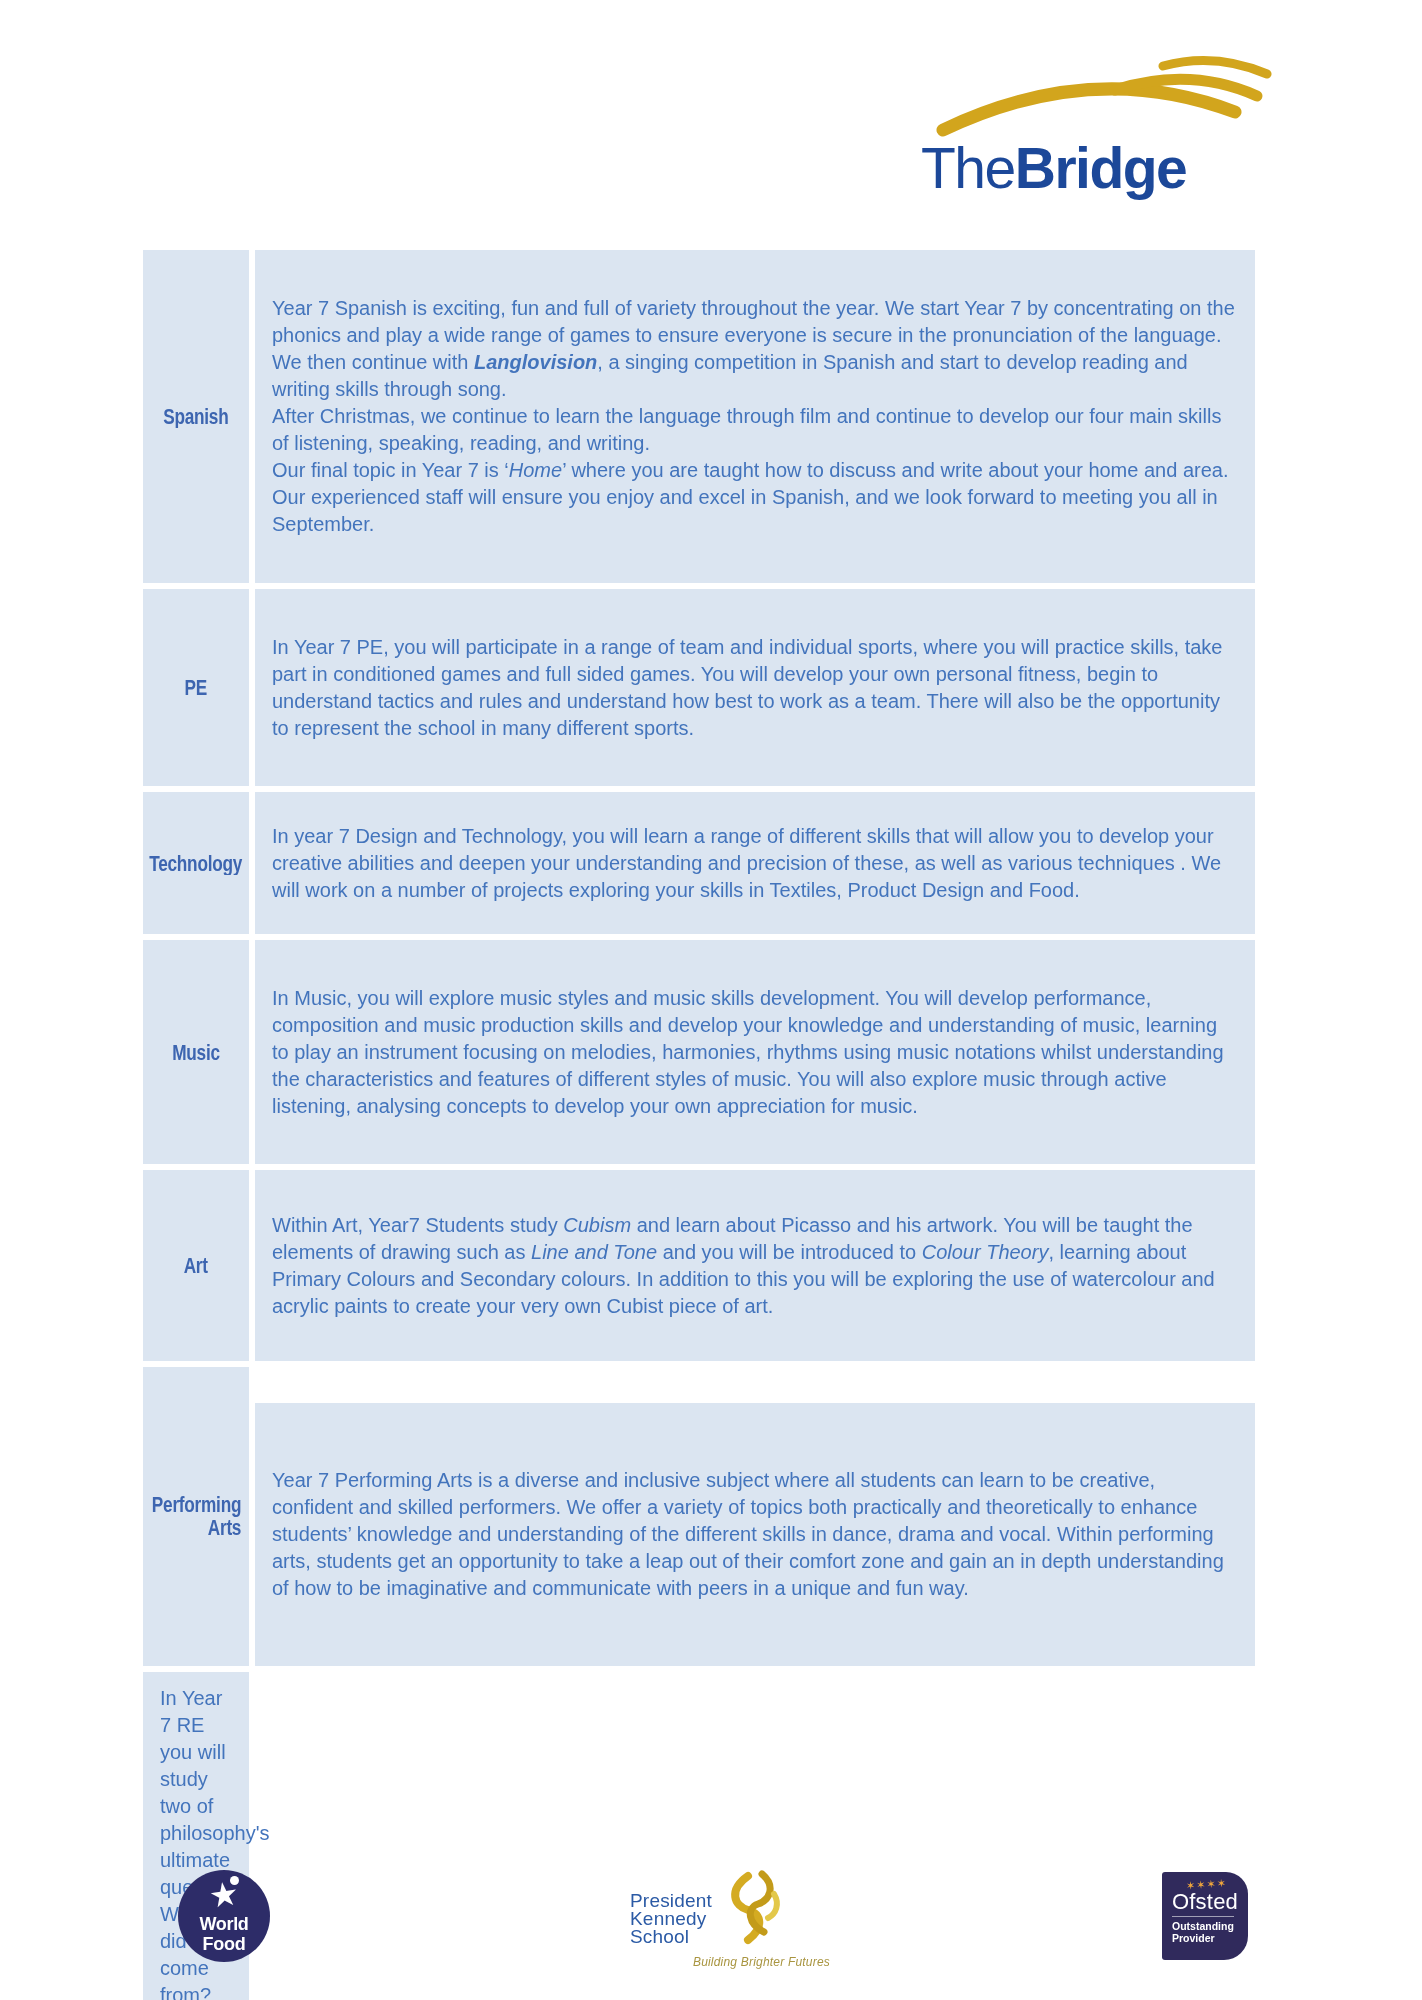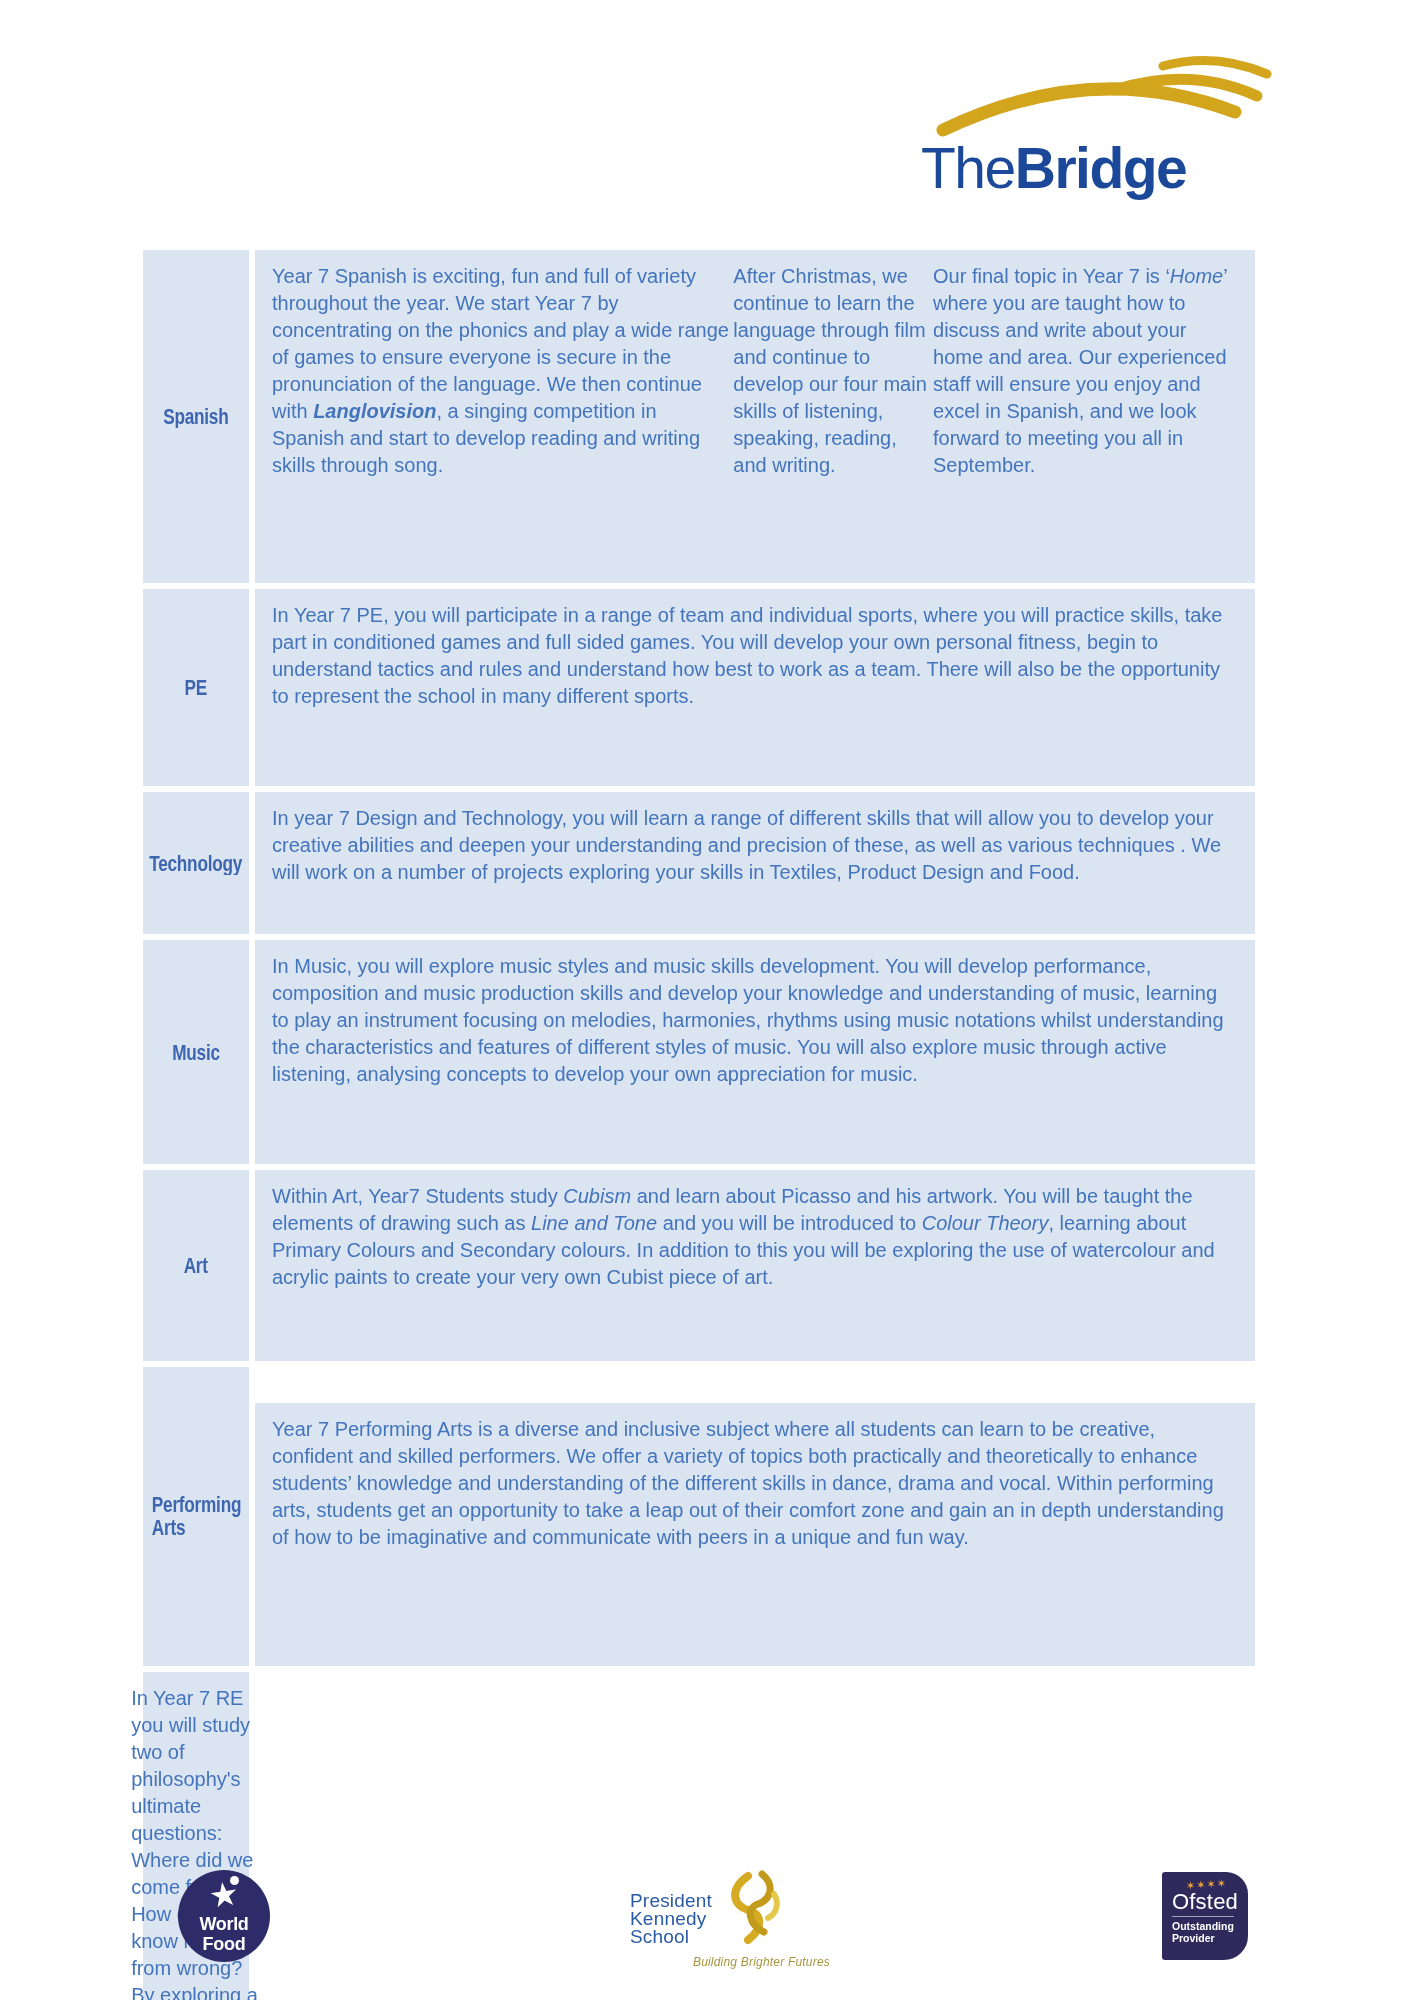--- a/index.html
+++ b/index.html
@@ -8,23 +8,23 @@
 
   
   .bridge-logo { position:absolute; left:903px; top:50px; width:392px; }
   .bridge-arches { display:block; width:392px; height:94px; }
   .bridge-text { font-size:57px; line-height:1; letter-spacing:-1.5px; color:var(--navy); padding-left:18px; margin-top:-4px; }
   .bridge-text .the { font-weight:400; }
   .bridge-text .bridge { font-weight:700; }
 
   
   .subject-table { position:absolute; left:143px; top:250px; width:1112px; display:grid; grid-template-columns:106px 1fr; gap:6px; background:#ffffff; }
-  .label-cell { background:var(--cell-bg); display:flex; align-items:center; justify-content:center; text-align:left; padding:4px; }
+  .label-cell { background:var(--cell-bg); display:flex; align-items:center; justify-content:center; text-align:right; padding:4px; }
   .label-text { display:inline-block; font-weight:700; font-size:21px; line-height:1.05; color:var(--label-blue); transform:scaleX(0.82) scaleY(1.08); letter-spacing:-0.3px; }
-  .content-cell { background:var(--cell-bg); color:var(--text-blue); font-size:20px; line-height:27px; padding:13px 20px 13px 17px; display:flex; flex-direction:row; justify-content:center; }
+  .content-cell { background:var(--cell-bg); color:var(--text-blue); font-size:20px; line-height:27px; padding:13px 20px 13px 17px; display:flex; flex-direction:column; justify-content:center; }
   .cell-par { margin:0; }
   .cell-par .em { font-style:italic; }
   .cell-par .strong { font-weight:700; }
 
   
   .world-class { position:absolute; left:178px; top:1870px; width:92px; height:92px; border-radius:50%;
     background:var(--world-class-bg); color:#ffffff; text-align:center; padding-top:10px; }
   .wc-star { position:relative; height:34px; }
   .wc-star .star-glyph { font-size:33px; line-height:30px; color:#ffffff; display:inline-block; transform:rotate(-8deg); }
   .wc-star .star-head { position:absolute; left:52px; top:-4px; width:9px; height:9px; border-radius:50%; background:#ffffff; }

